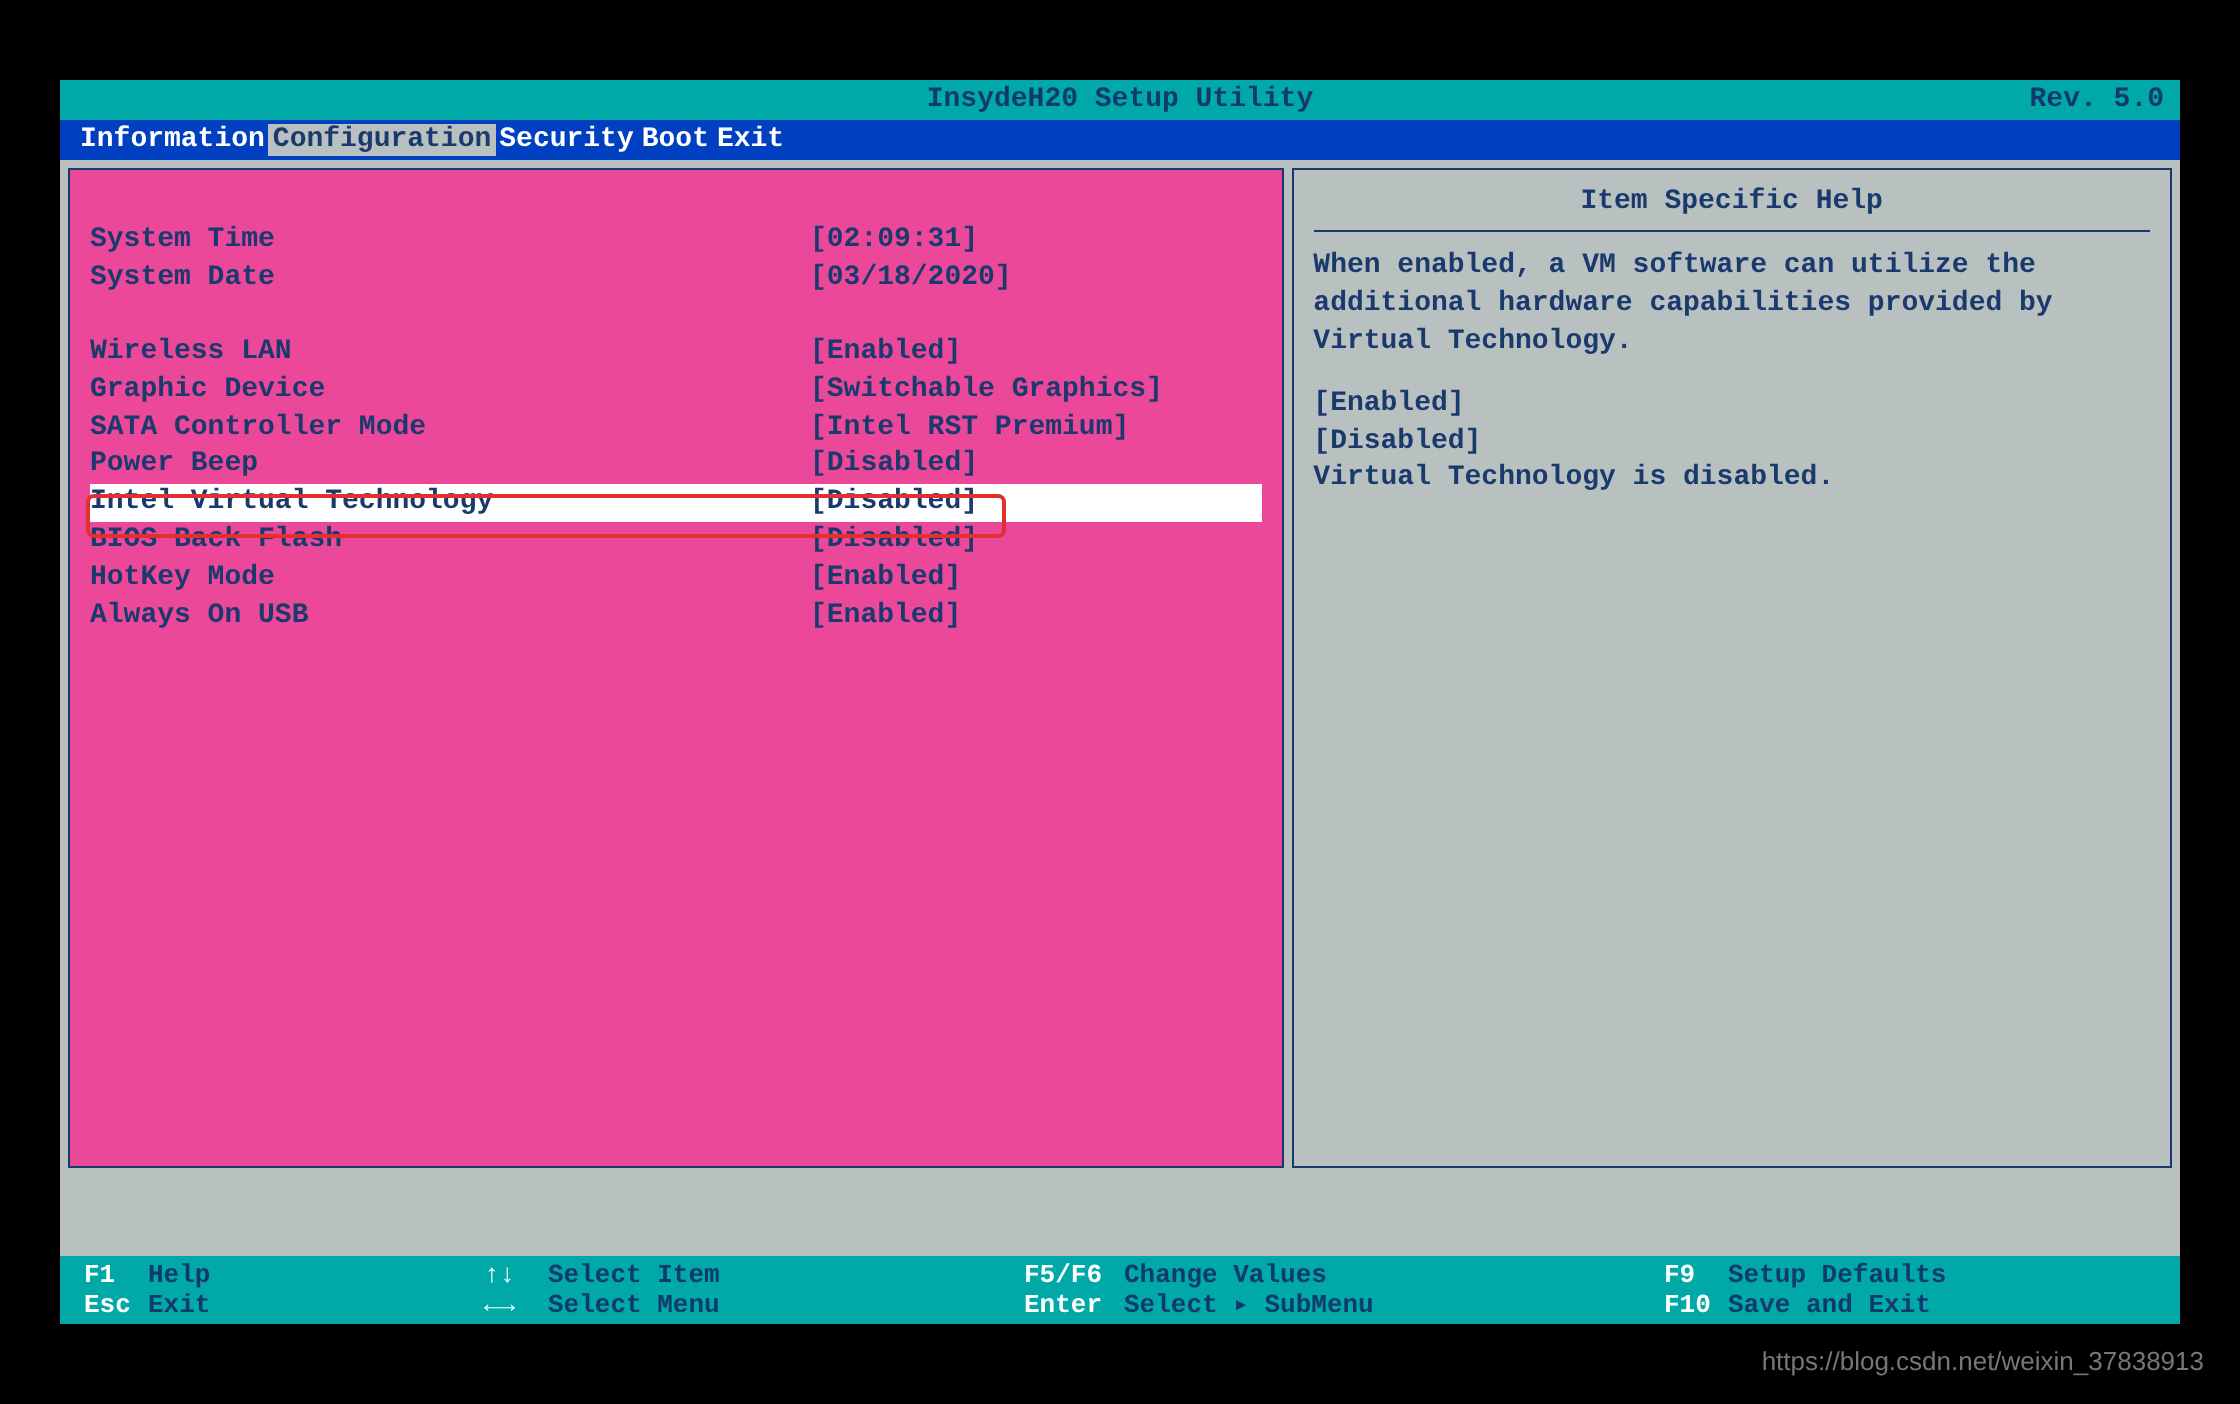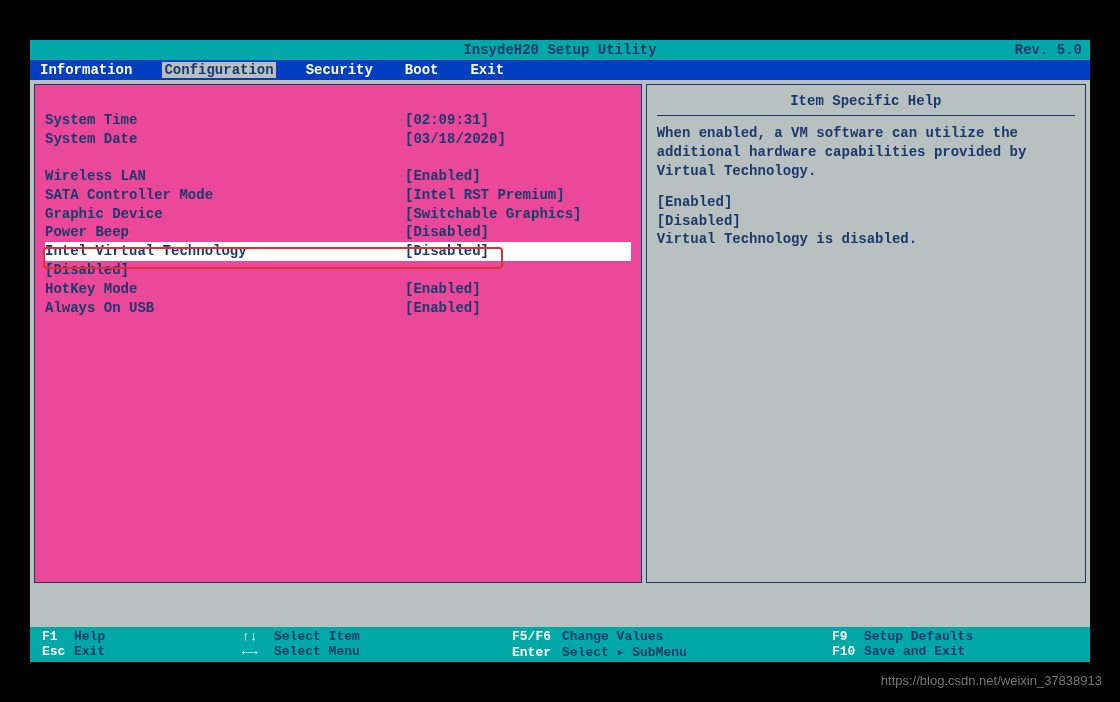--- a/index.html
+++ b/index.html
@@ -39,21 +39,21 @@
     }
     .title-right {
       margin-left: auto;
       color: #103a6e;
     }
     .menu-bar {
       background: #0040c0;
       color: #ffffff;
       padding: 2px 8px;
       display: flex;
-      gap: 28px;
+      gap: 0;
     }
     .menu-item {
       padding: 0 2px;
     }
     .menu-item.active {
       background: #b8c0c0;
       color: #1a3a6e;
     }
     .main {
       display: flex;
@@ -183,38 +183,39 @@
       <div class="setting-row">
         <span class="setting-label">System Date</span>
         <span class="setting-value">[03/18/2020]</span>
       </div>
       <div class="blank-row"></div>
       <div class="setting-row">
         <span class="setting-label">Wireless LAN</span>
         <span class="setting-value">[Enabled]</span>
       </div>
       <div class="setting-row">
+        <span class="setting-label">Graphic Device</span>
+        <span class="setting-value">[Switchable Graphics]</span>
+      </div>
+      <div class="setting-row">
         <span class="setting-label">SATA Controller Mode</span>
         <span class="setting-value">[Intel RST Premium]</span>
-      </div>
-      <div class="setting-row">
-        <span class="setting-label">Graphic Device</span>
-        <span class="setting-value">[Switchable Graphics]</span>
       </div>
       <div class="setting-row">
         <span class="setting-label">Power Beep</span>
         <span class="setting-value">[Disabled]</span>
       </div>
       <div class="setting-row selected-row">
         <div class="selected-bg"></div>
         <span class="setting-label">Intel Virtual Technology</span>
         <span class="setting-value">[Disabled]</span>
       </div>
       <div class="highlight-box-row" style="left:8px; top:162px; width:460px; height:22px;"></div>
       <div class="setting-row">
+        <span class="setting-label">BIOS Back Flash</span>
         <span class="setting-value">[Disabled]</span>
       </div>
       <div class="setting-row">
         <span class="setting-label">HotKey Mode</span>
         <span class="setting-value">[Enabled]</span>
       </div>
       <div class="setting-row">
         <span class="setting-label">Always On USB</span>
         <span class="setting-value">[Enabled]</span>
       </div>

